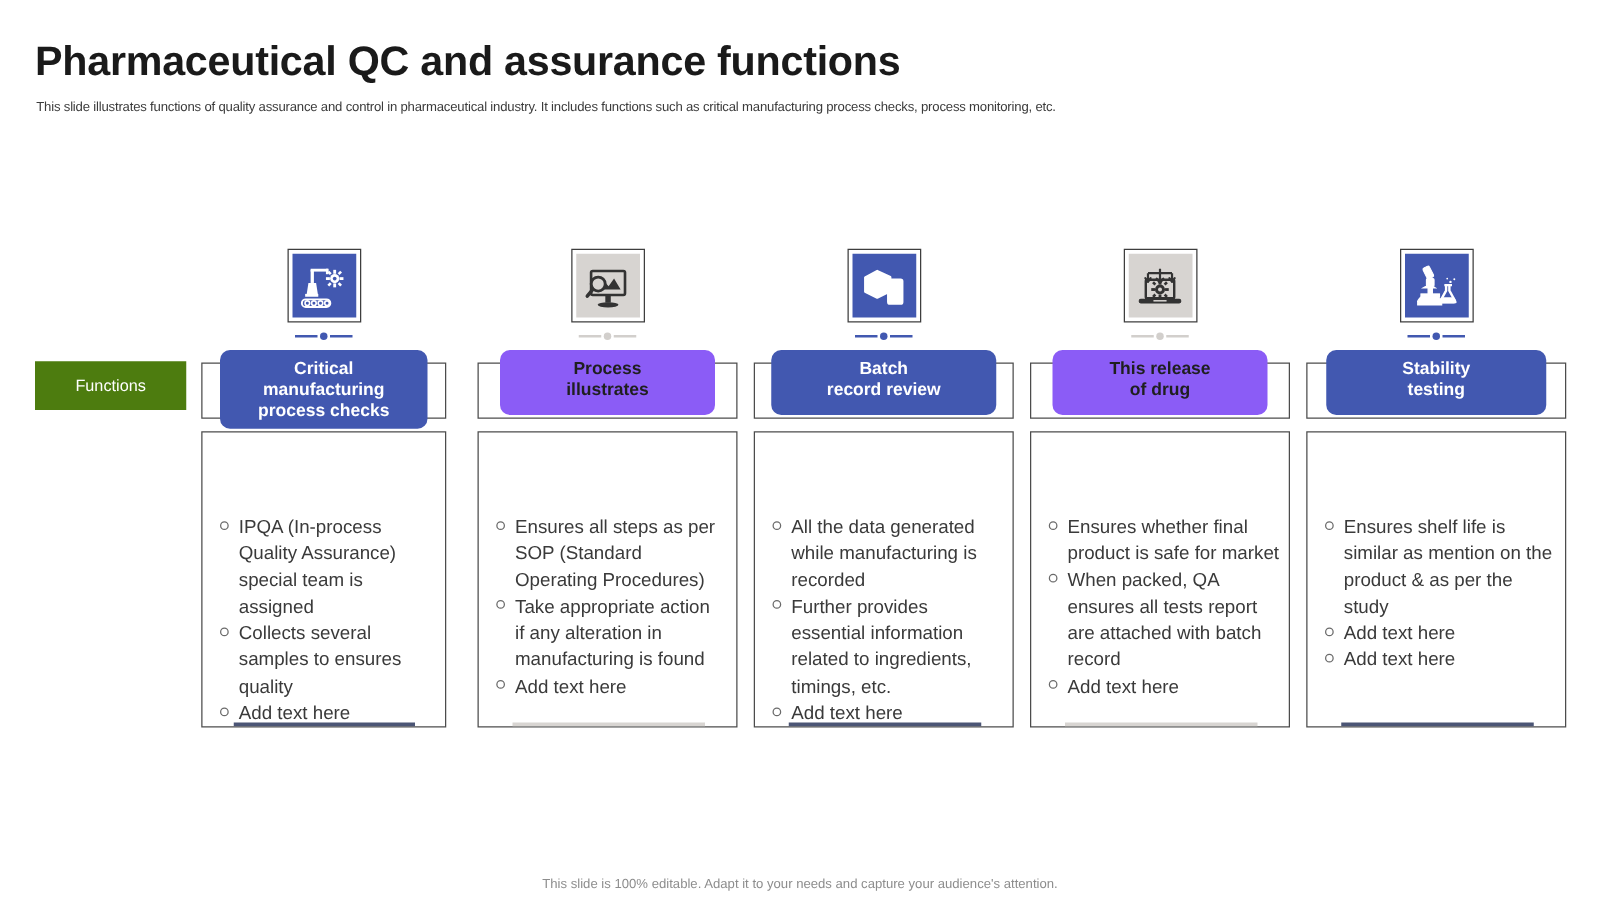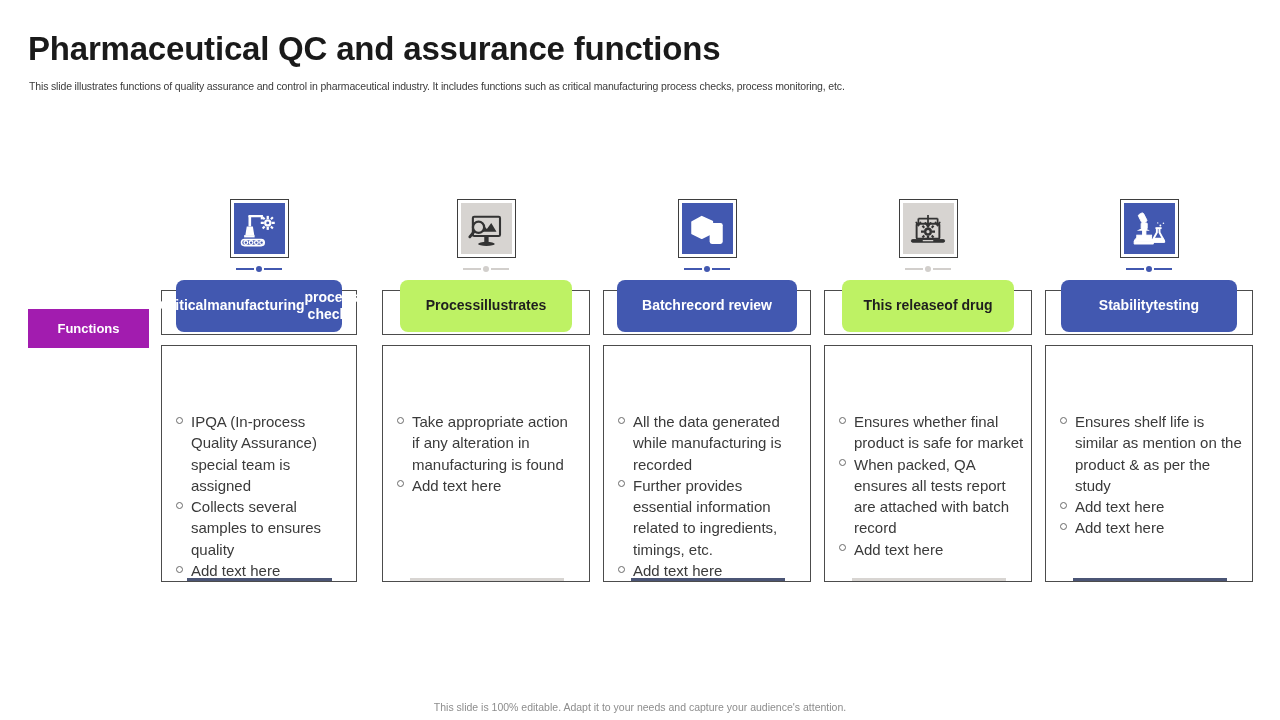--- a/index.html
+++ b/index.html
@@ -20,23 +20,22 @@
   .subtitle {
     position: absolute; left: 29px; top: 80px;
     font-size: 10.5px; color: #3b3b3b; white-space: nowrap;
     letter-spacing: -0.15px;
   }
 
   
   .row-label {
     position: absolute;
     display: flex; align-items: center; justify-content: center;
-    color: #ffffff; font-weight: bold; font-size: 13px;
-    background: #a21caf;
-    margin-top: 20px;
+    color: #ffffff; font-weight: normal; font-size: 13px;
+    background: #4d7c0f;
   }
   #label-functions { left: 28px; top: 289px; width: 121px; height: 39px; }
   #label-action    { left: 28px; top: 414px; width: 121px; height: 39px; }
 
   
   .col { position: absolute; top: 0; height: 720px; }
 
   .icon-frame {
     position: absolute; top: 199px;
     width: 59px; height: 59px;
@@ -78,29 +77,29 @@
   .accent-bar {
     position: absolute; bottom: 0; left: 0;
     height: 3.5px;
   }
   .accent-bar.blue { background: #4b5575; }
   .accent-bar.grey { background: #d8d5d2; }
 
   .pill {
     position: absolute; top: 280px;
     border-radius: 8px;
-    display: flex; 
-    align-items: center; justify-content: center;
+    display: flex; flex-direction: column;
+    align-items: center; justify-content: flex-start;
     text-align: center; line-height: 1.22;
     font-weight: bold; font-size: 14px;
     padding: 6px 4px;
     min-height: 52px;
   }
   .pill.blue { background: #4258b0; color: #ffffff; }
-  .pill.grey { background: #bef264; color: #1f1f1f; }
+  .pill.grey { background: #8b5cf6; color: #1f1f1f; }
 
   .bullets {
     position: absolute; top: 411px;
     font-size: 15px; color: #3a3a3a; line-height: 1.42;
   }
   .bullets ul { list-style: none; }
   .bullets li {
     position: relative; padding-left: 17px; margin-bottom: 0px;
   }
   .bullets li::before {
@@ -214,20 +213,21 @@
       <span class="accent-bar grey" style="left:27px;width:154px"></span>
     </div>
 
     <div class="pill grey" style="left:400px;width:172px">
           <span>Process</span>
           <span>illustrates</span>
         </div>
 
     <div class="bullets" style="left:395px;width:182px">
       <ul>
+            <li>Ensures all steps as per SOP (Standard Operating Procedures)</li>
             <li>Take appropriate action if any alteration in manufacturing is found</li>
             <li>Add text here</li>
           </ul>
     </div>
   </div>
       <div class="col">
     <div class="icon-frame" style="left:677.5px">
       <div class="icon-inner blue">
 
     <svg viewBox="0 0 48 48" width="42" height="42">

